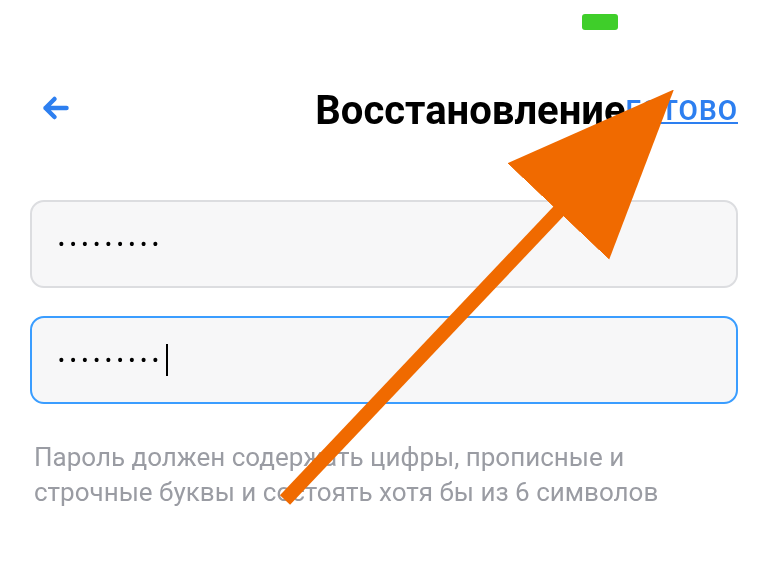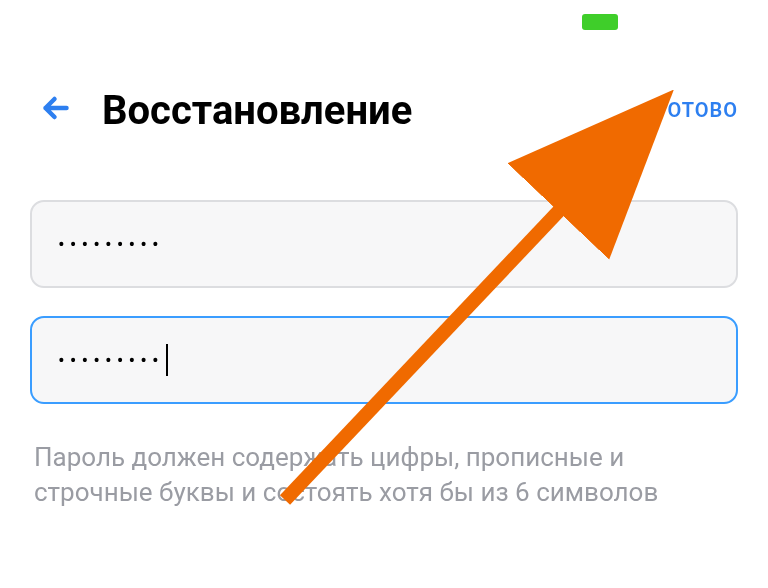--- a/index.html
+++ b/index.html
@@ -22,20 +22,21 @@
       width: 36px;
       height: 16px;
       background: #3fce2a;
       border-radius: 3px;
     }
     .header {
       display: flex;
       align-items: center;
       padding: 80px 30px 0 30px;
       height: 140px;
+      text-align: right;
     }
     .back-arrow {
       color: #2d7ff0;
       cursor: pointer;
       padding: 8px;
       margin-right: 20px;
     }
     .back-arrow svg {
       width: 36px;
       height: 36px;
@@ -45,26 +46,27 @@
       stroke-linecap: round;
       stroke-linejoin: round;
     }
     .title {
       font-size: 40px;
       font-weight: 700;
       color: #000;
       flex: 1;
     }
     .done-button {
-      font-size: 20px;
+      font-size: 28px;
       font-weight: 600;
       color: #2d7ff0;
       letter-spacing: 1px;
       text-transform: uppercase;
       cursor: pointer;
+      text-decoration: underline;
     }
     .form {
       padding: 60px 30px 0 30px;
     }
     .input-wrapper {
       margin-bottom: 28px;
     }
     .dots {
       font-size: 20px;
       letter-spacing: 5px;

